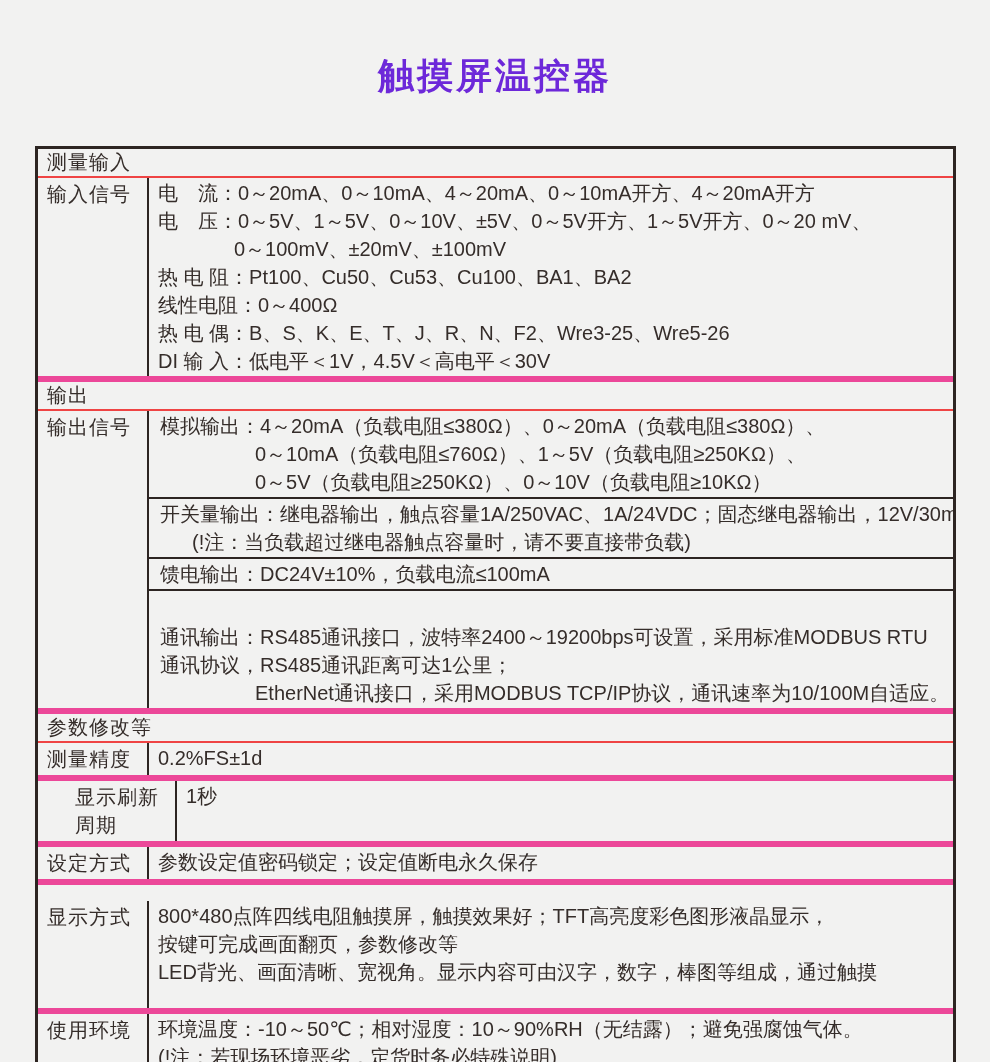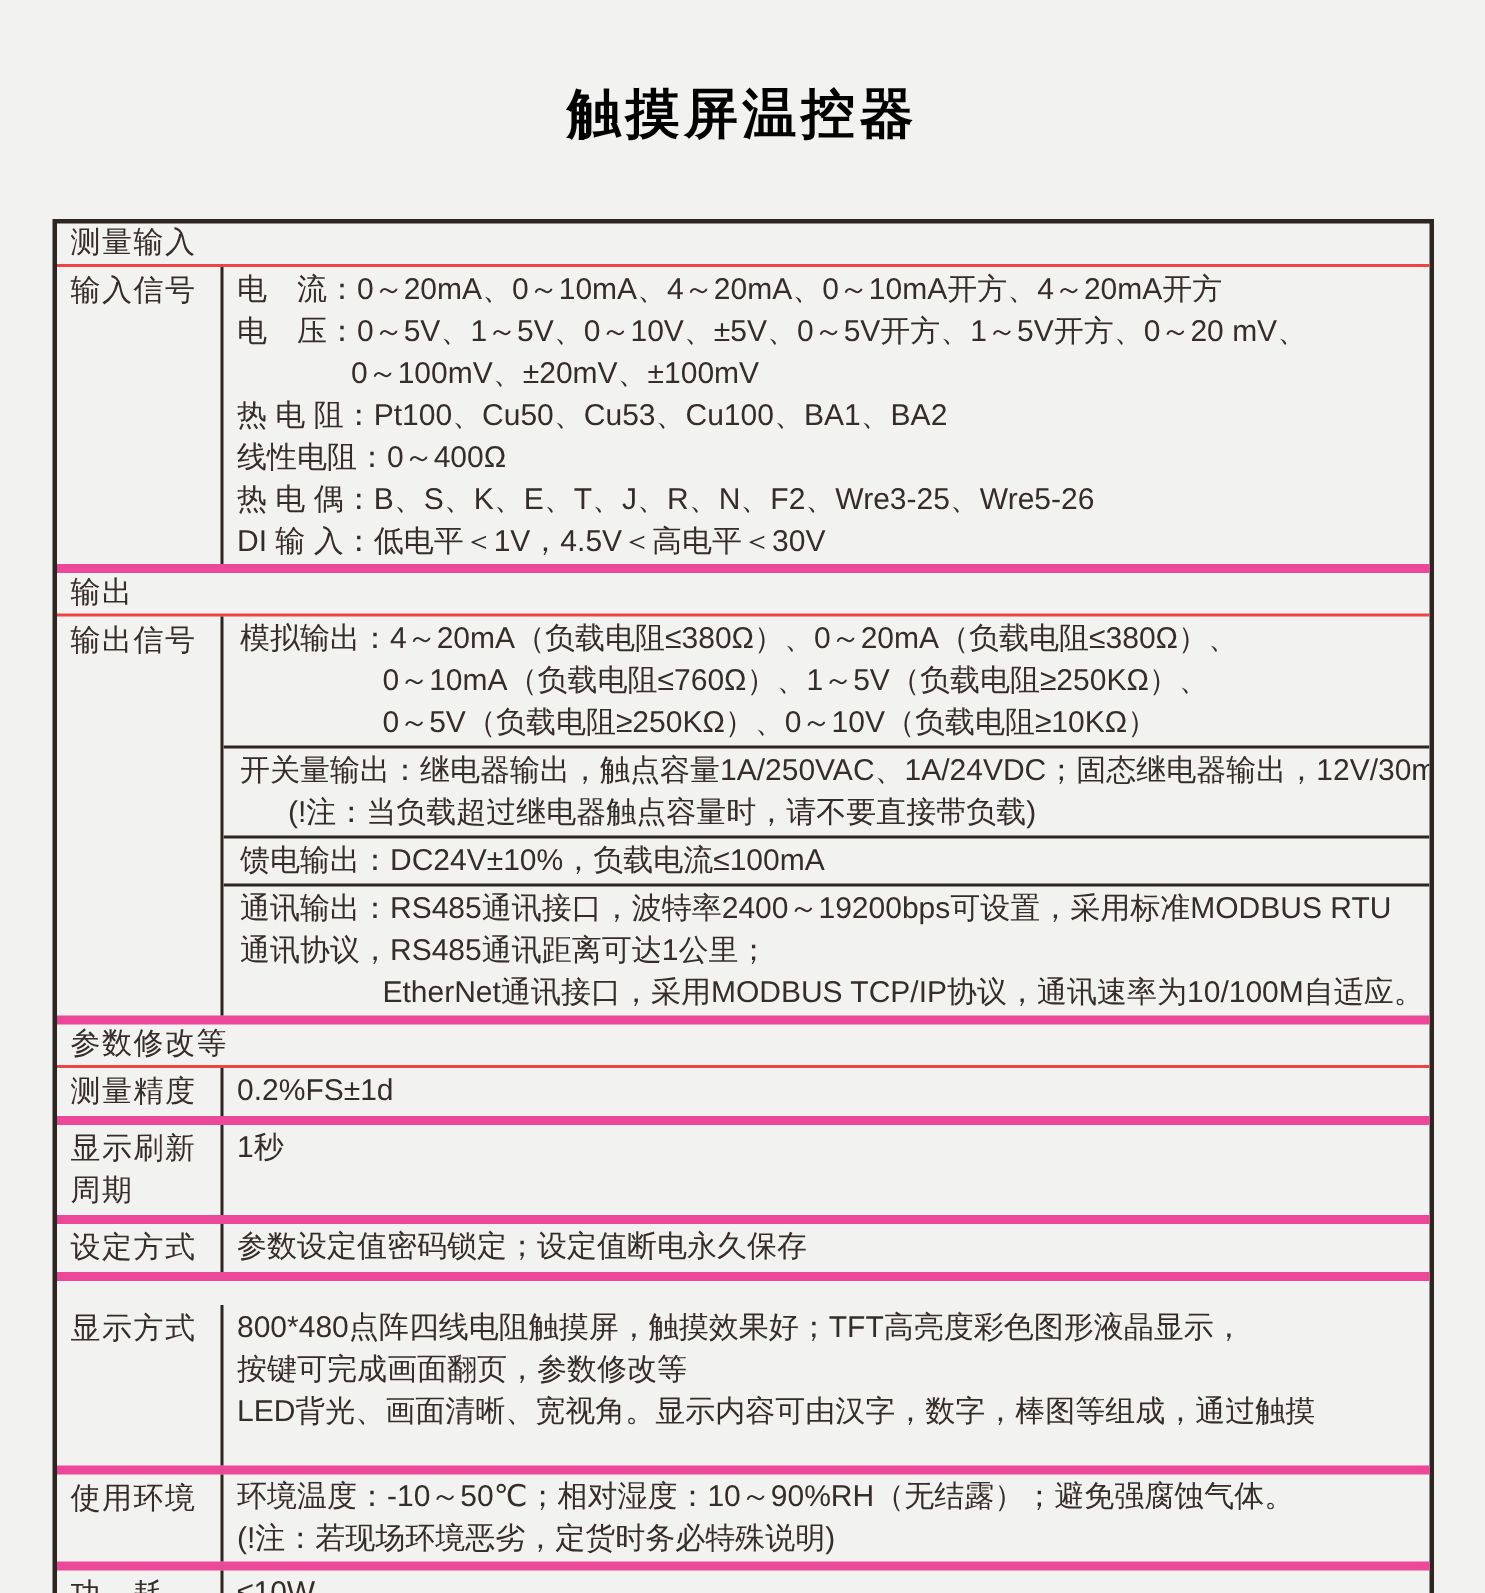--- a/index.html
+++ b/index.html
@@ -9,21 +9,21 @@
     font-family: "Liberation Sans", "DejaVu Sans", sans-serif;
     color: #352d2a;
     overflow: hidden;
   }
   .title {
     text-align: center;
     font-size: 36px;
     font-weight: 700;
     letter-spacing: 3px;
     padding-top: 52px;
-    color: #000000;
+    color: #6d28d9;
   }
   .spec-table {
     position: absolute;
     left: 35px; top: 146px;
     width: 921px;
     border: 3px solid #2d2522;
     background: #f2f2f1;
   }
   .sec {
     font-size: 20px;
@@ -51,27 +51,27 @@
     overflow: hidden;
   }
   .val-stack { flex: 1 1 auto; display: flex; flex-direction: column; overflow: hidden; }
   .sub {
     border-bottom: 2px solid #2d2522;
     padding: 1px 0 1px 11px;
     font-size: 20px;
     line-height: 28px;
     overflow: hidden;
   }
-  .sub:last-child { border-bottom: none; }
+  .sub:last-child { border-bottom: none; margin-top: 31px; }
   .ln { white-space: nowrap; }
   .i1 { padding-left: 76px; }   
   .i2 { padding-left: 95px; }   
   .i3 { padding-left: 32px; }   
   .tall { min-height: 113px; margin-top: 16px; }  
-  .tall2 { min-height: 62px; }  
+  .tall2 { min-height: 62px; padding-left: 28px; }  
 </style>
 </head>
 <body>
 
 <h1 class="title">触摸屏温控器</h1>
 
 <div class="spec-table">
 
   <div class="sec">测量输入</div>
 

